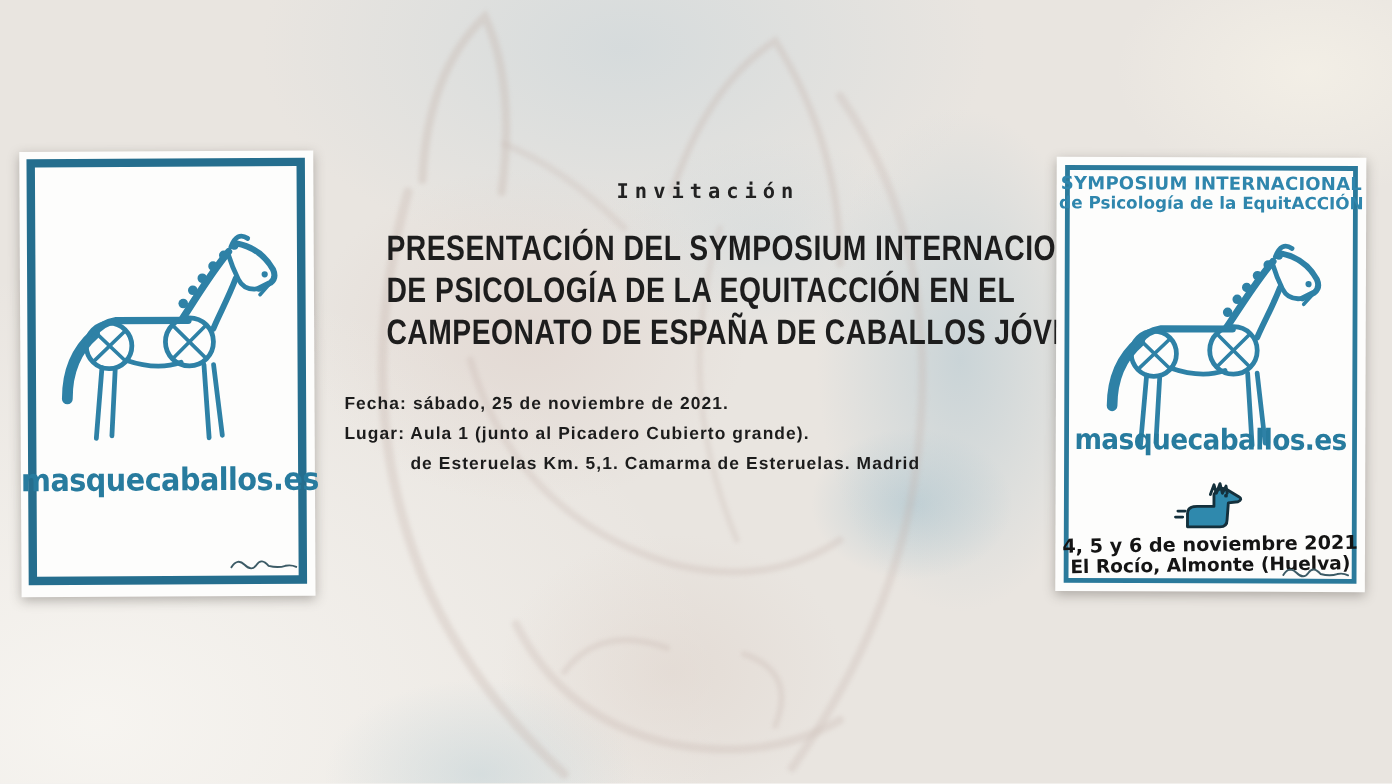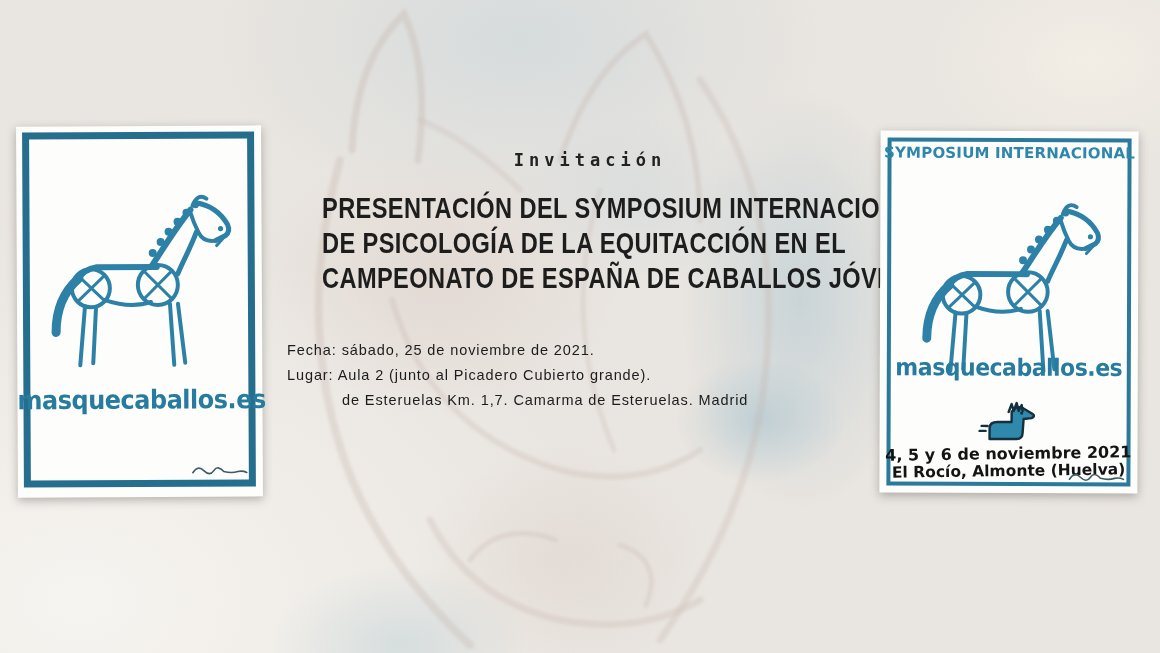--- a/index.html
+++ b/index.html
@@ -54,22 +54,22 @@
   #poster-right .signature{right:12px;bottom:10px;}
 
   
   .kicker{position:absolute;left:270px;top:150px;width:640px;text-align:center;
         font-family:"DejaVu Sans Mono",monospace;font-size:17px;font-weight:bold;
         letter-spacing:5px;color:#222;}
   .headline{position:absolute;left:258px;top:190px;width:640px;text-align:center;
         font-weight:bold;color:#1d1d1d;font-size:29.5px;line-height:35px;
         transform:scaleX(.8);transform-origin:50% 0;letter-spacing:.5px;}
   .headline div{white-space:nowrap;}
-  .details{position:absolute;left:287px;top:338px;color:#1c1c1c;
-        font-size:14.5px;font-weight:normal;letter-spacing:.9px;line-height:25px;}
+  .details{position:absolute;left:287px;top:325px;color:#1c1c1c;
+        font-size:14.5px;font-weight:bold;letter-spacing:.9px;line-height:25px;}
   .details .indent{padding-left:55px;}
 </style>
 </head>
 <body>
 
 <div id="stage">
 
   <svg class="sketch" width="1160" height="653" viewBox="0 0 1160 653">
     <g fill="none" stroke="#c3b2aa" stroke-linecap="round">
       <path d="M352 150 Q 356 60 404 14 Q 430 70 418 160" stroke-width="7" opacity=".55"></path>
@@ -127,29 +127,30 @@
   <div class="kicker">Invitación</div>
 
   <div class="headline">
     <div>PRESENTACIÓN DEL SYMPOSIUM INTERNACIONAL</div>
     <div>DE PSICOLOGÍA DE LA EQUITACCIÓN EN EL</div>
     <div>CAMPEONATO DE ESPAÑA DE CABALLOS JÓVENES</div>
   </div>
 
   <div class="details">
     <div>Fecha: sábado, 25 de noviembre de 2021.</div>
-    <div>Lugar: Aula 2 (junto al Picadero Cubierto grande).</div>
-    <div class="indent">de Esteruelas Km. 1,7. Camarma de Esteruelas. Madrid</div>
+    <div>Lugar: Aula 1 (junto al Picadero Cubierto grande).</div>
+    <div class="indent">de Esteruelas Km. 5,1. Camarma de Esteruelas. Madrid</div>
   </div>
 
   <div class="poster" id="poster-right">
     <div class="frame"></div>
 
     <div class="poster-title">
       <div class="t1">SYMPOSIUM INTERNACIONAL</div>
+      <div class="t2">de Psicología de la EquitACCIÓN</div>
     </div>
 
     <svg class="horse-art" viewBox="0 0 200 200">
       <g fill="none" stroke="#2e81a6" stroke-linecap="round" stroke-linejoin="round">
         <path d="M40 100 C 26 112, 17 130, 17 154" stroke-width="9"></path>
         <path d="M40 100 Q 45 91 58 89 L 118 89" stroke-width="6"></path>
         <circle cx="52" cy="110" r="19" stroke-width="4"></circle>
         <path d="M40 98 L 65 122 M65 98 L 40 122" stroke-width="3"></path>
         <circle cx="119" cy="107" r="20" stroke-width="4"></circle>
         <path d="M106 94 L 132 120 M132 94 L 106 120" stroke-width="3"></path>

